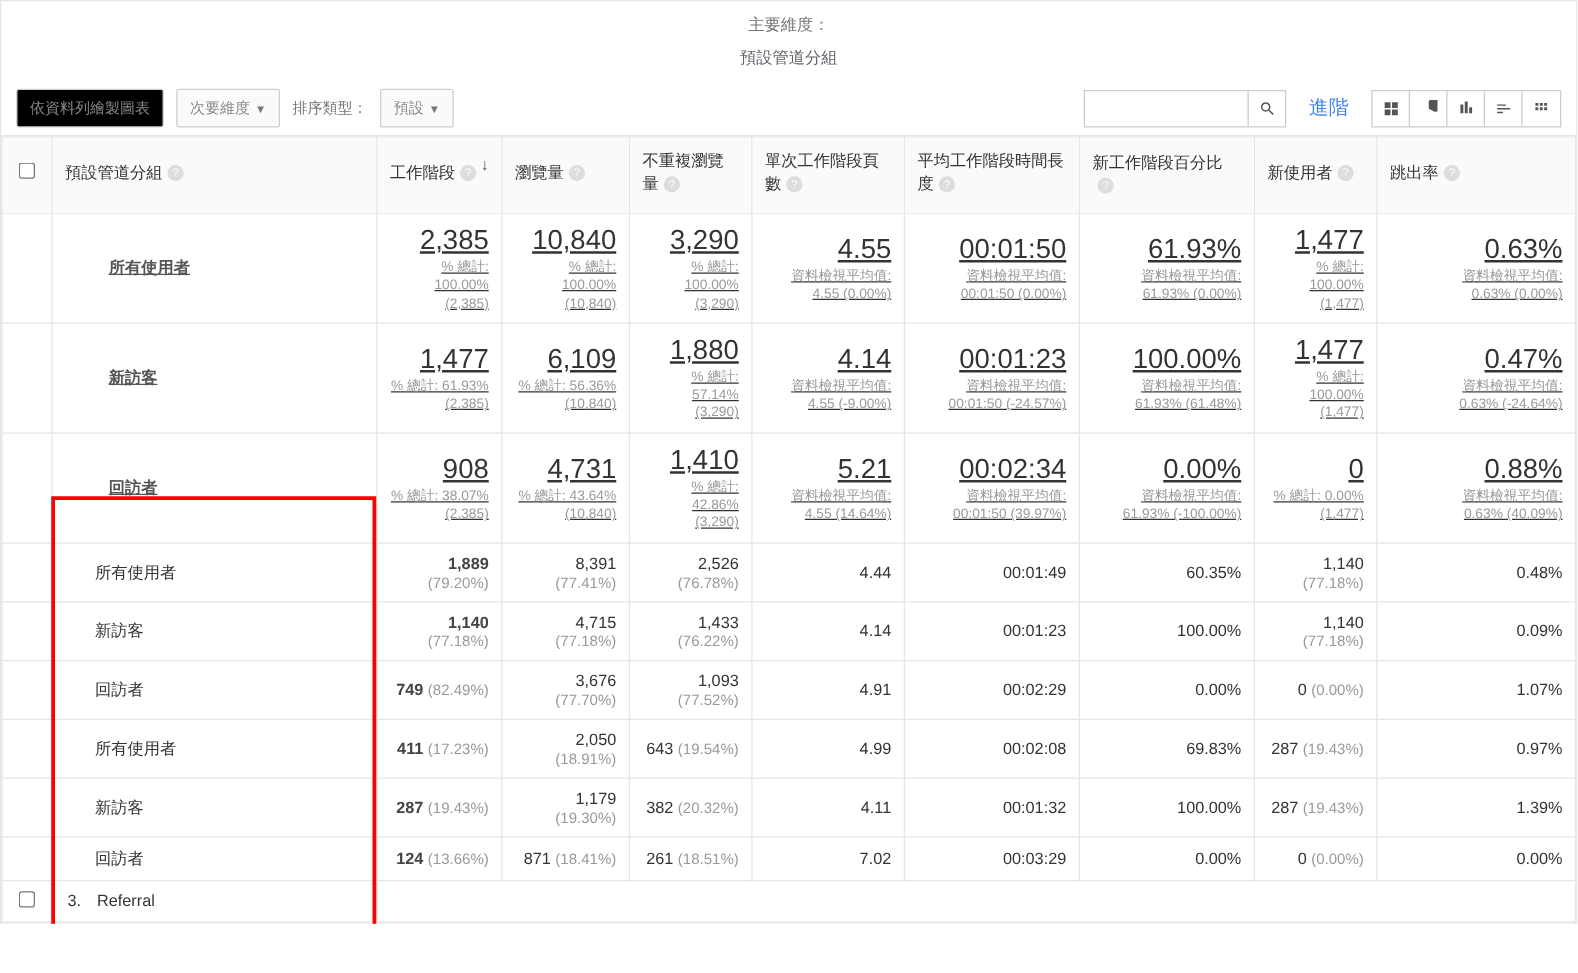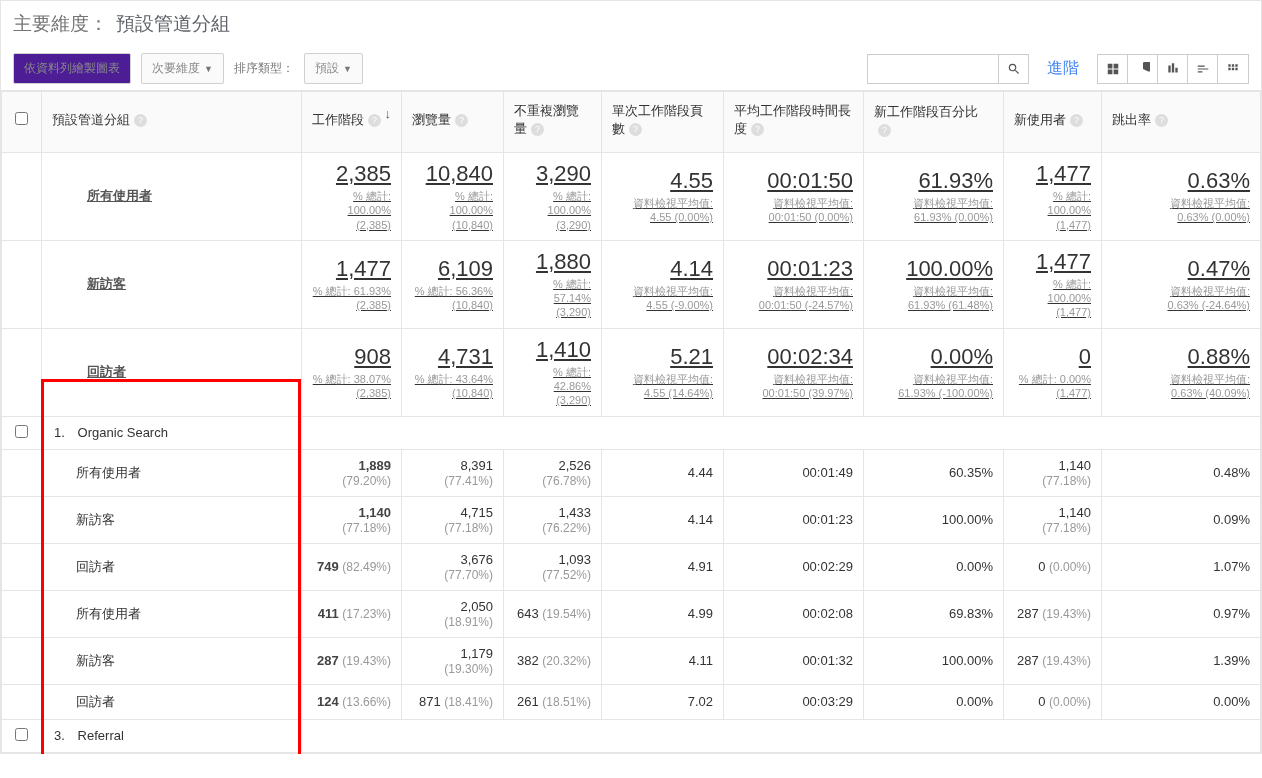--- a/index.html
+++ b/index.html
@@ -1,23 +1,23 @@
 <!DOCTYPE html>
 <html><head>
 <meta charset="utf-8">
 <style>
 * { box-sizing: border-box; margin: 0; padding: 0; }
 body { font-family: Arial, "Microsoft JhengHei", sans-serif; font-size: 13px; color: #333; background: #fff; }
 .container { width: 1262px; border: 1px solid #e5e5e5; }
-.dim-bar { padding: 10px 12px; font-size: 19px; display: flex; align-items: center; gap: 8px; }
+.dim-bar { padding: 10px 12px; font-size: 13px; display: flex; align-items: center; gap: 8px; flex-direction: column; }
 .dim-bar .lbl { color: #757575; }
 .dim-bar .val { color: #5f6368; }
 .toolbar { display: flex; align-items: center; padding: 6px 12px; gap: 10px; border-bottom: 1px solid #e5e5e5; }
 .btn { border: 1px solid #d0d0d0; background: #fafafa; color: #888; padding: 6px 10px; border-radius: 2px; font-size: 12px; display: inline-flex; align-items: center; gap: 4px; cursor: pointer; }
-.btn-g { background: #4c1d95; }
+.btn-g { background: #000000; }
 .sort-lbl { color: #757575; font-size: 12px; }
 .spacer { flex: 1; }
 .search { display: flex; align-items: center; border: 1px solid #ccc; height: 30px; }
 .search input { border: none; outline: none; padding: 4px 8px; width: 130px; font-size: 12px; }
 .search .sbtn { border-left: 1px solid #ccc; width: 30px; height: 100%; display: flex; align-items: center; justify-content: center; cursor: pointer; color: #555; }
 .adv { color: #4285f4; font-size: 16px; padding: 0 8px; cursor: pointer; }
 .icons { display: flex; border: 1px solid #ccc; }
 .icons .ico { width: 30px; height: 28px; border-right: 1px solid #ccc; display: flex; align-items: center; justify-content: center; cursor: pointer; color: #555; }
 .icons .ico:last-child { border-right: none; }
 table { width: 100%; border-collapse: collapse; table-layout: fixed; }
@@ -263,25 +263,20 @@
               <span class="big">0</span>
               <span class="sub">% 總計: 0.00%</span>
               <span class="sub">(1,477)</span>
             </td>
             <td class="sum-val">
               <span class="big">0.88%</span>
               <span class="sub">資料檢視平均值:</span>
               <span class="sub">0.63% (40.09%)</span>
             </td>
           </tr>
-          <tr class="grp-row">
-            <td class="ck-col"><input type="checkbox" style=""></td>
-            <td class="name-col"><span class="idx">1.</span> Organic Search</td>
-            <td colspan="8"></td>
-          </tr>
           <tr class="seg-row">
             <td class="ck-col"></td>
             <td class="name-col">所有使用者</td>
             <td class="num"><span class="bold">1,889</span> <span class="pct">(79.20%)</span></td>
             <td class="num">8,391 <span class="pct">(77.41%)</span></td>
             <td class="num">2,526 <span class="pct">(76.78%)</span></td>
             <td class="num">4.44</td>
             <td class="num">00:01:49</td>
             <td class="num">60.35%</td>
             <td class="num">1,140 <span class="pct">(77.18%)</span></td>

